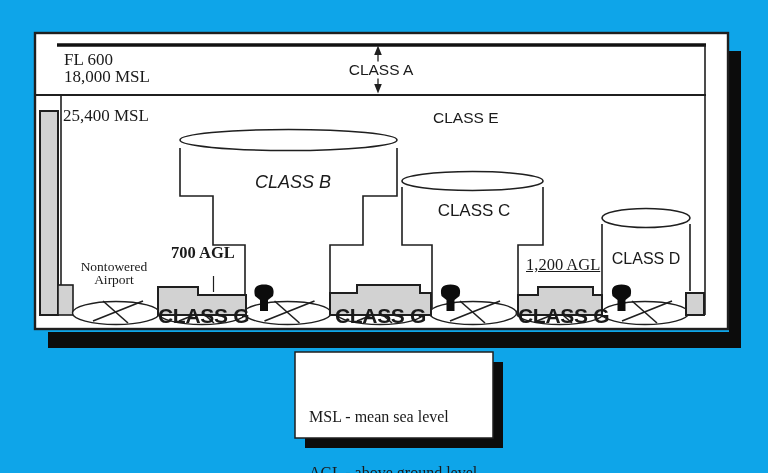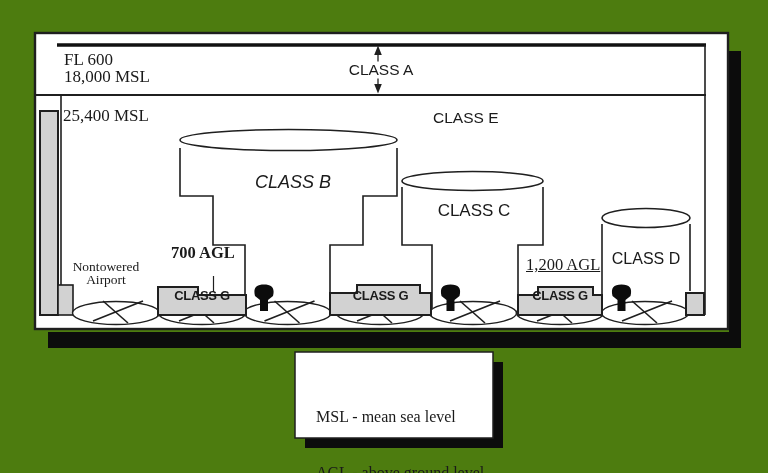--- a/index.html
+++ b/index.html
@@ -1,37 +1,37 @@
 <!DOCTYPE html>
 <html><head>
 <meta charset="utf-8">
 <style>
   html,body{margin:0;padding:0;background:#ffffff;}
-  #stage{position:relative;width:768px;height:473px;background:#4d7c0f;overflow:hidden;}
+  #stage{position:relative;width:768px;height:473px;background:#0ea5e9;overflow:hidden;}
   #shapes{position:absolute;left:0;top:0;}
   .label{position:absolute;color:#1a1a1a;white-space:nowrap;}
   .serif{font-family:"Liberation Serif", serif;}
   .sans{font-family:"Liberation Sans", sans-serif;}
   .ctr{text-align:center;}
   .fl-block{left:64px;top:52px;font-size:17px;line-height:16.5px;}
   .msl14500{left:63px;top:106px;font-size:17px;}
   .class-a{left:331px;top:61px;width:100px;font-size:15.5px;text-align:center;}
   .class-e{left:433px;top:109px;font-size:15.5px;}
   .class-b{left:243px;top:172px;width:100px;font-size:18px;font-style:italic;}
   .class-c{left:424px;top:201px;width:100px;font-size:17px;}
   .class-d{left:596px;top:250px;width:100px;font-size:16px;}
   .agl700{left:171px;top:243px;font-size:16.5px;font-weight:bold;}
   .agl1200{left:526px;top:255px;font-size:16.5px;text-decoration:underline;}
-  .nontowered{left:60px;top:260px;width:92px;font-size:13.5px;line-height:13px;}
-  .classg{font-weight:700;font-size:13px;letter-spacing:-0.3px;top:288px;}
+  .nontowered{left:60px;top:260px;width:92px;font-size:13.5px;line-height:13px;padding-left:8px;}
+  .classg{font-weight:700;font-size:21px;letter-spacing:-0.3px;top:304px;}
   .g1{left:158px;width:88px;}
   .g2{left:330px;width:101px;}
   .g3{left:518px;width:84px;}
   .legend-text{left:309px;top:371px;font-size:16px;line-height:18.5px;white-space:pre;}
-  .legend-text div{white-space:nowrap;margin-left:7px;}
+  .legend-text div{white-space:nowrap;}
 </style>
 </head>
 <body>
 
 <div id="stage">
 
   <svg id="shapes" width="768" height="473" viewBox="0 0 768 473">
 
     <rect x="729" y="51" width="12" height="297" fill="#0c0c0c"></rect>
     <rect x="48" y="332" width="693" height="16" fill="#0c0c0c"></rect>

